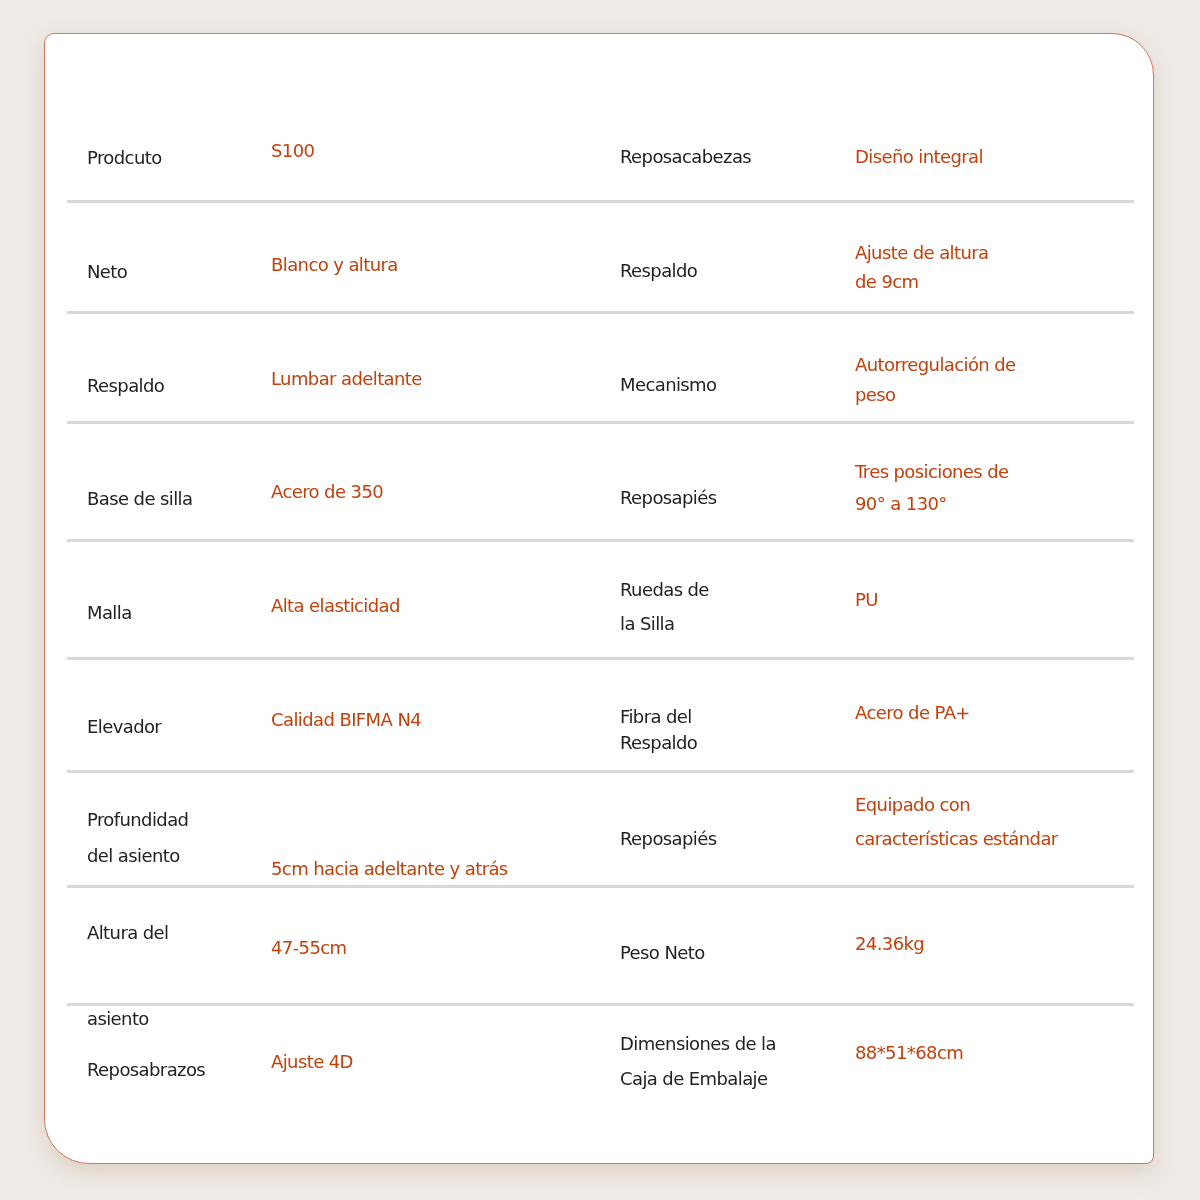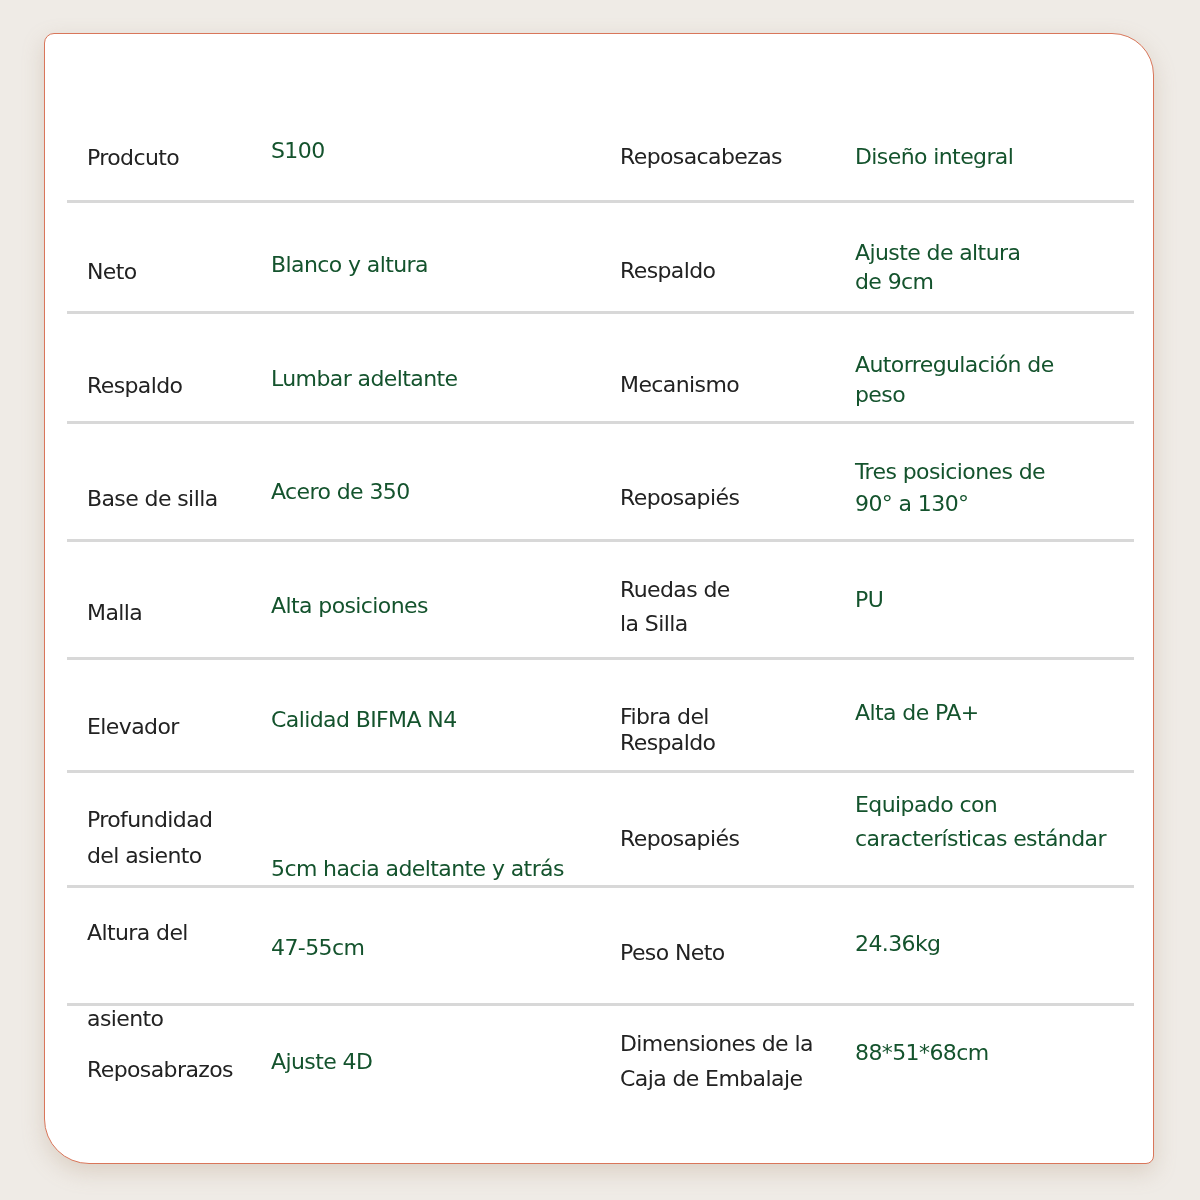--- a/index.html
+++ b/index.html
@@ -1,22 +1,22 @@
 <!DOCTYPE html>
 <html><head>
 <meta charset="utf-8">
 <style>
   html, body { margin:0; padding:0; }
   body { width:1200px; height:1200px; background:#efebe6; position:relative; overflow:hidden; font-family:"DejaVu Sans", sans-serif; }
   .card { position:absolute; left:44px; top:33px; width:1110px; height:1131px; background:#fff; border:1.5px solid #d9765a; box-sizing:border-box;
     border-radius:10px 42px 8px 45px; box-shadow:0 8px 22px rgba(170,140,110,0.28); }
   .divider { position:absolute; left:67px; width:1067px; height:3px; background:#d8d8d8; }
-  .t { position:absolute; font-size:22px; line-height:30px; letter-spacing:-0.6px; white-space:nowrap; }
+  .t { position:absolute; font-size:18px; line-height:30px; letter-spacing:-0.6px; white-space:nowrap; }
   .lab { color:#222; }
-  .val { color:#14532d; }
+  .val { color:#c2410c; }
 </style>
 </head>
 <body>
 
 <div class="card"></div>
 
 <div class="t lab" style="left:87px;top:143px">Prodcuto</div>
 <div class="t val" style="left:271px;top:136px">S100</div>
 <div class="t lab" style="left:620px;top:142px">Reposacabezas</div>
 <div class="t val" style="left:855px;top:142px">Diseño integral</div>
@@ -37,31 +37,31 @@
 <div class="divider" style="top:421px"></div>
 
 <div class="t lab" style="left:87px;top:484px">Base de silla</div>
 <div class="t val" style="left:271px;top:477px">Acero de 350</div>
 <div class="t lab" style="left:620px;top:483px">Reposapiés</div>
 <div class="t val" style="left:855px;top:457px">Tres posiciones de</div>
 <div class="t val" style="left:855px;top:489px">90° a 130°</div>
 <div class="divider" style="top:539px"></div>
 
 <div class="t lab" style="left:87px;top:598px">Malla</div>
-<div class="t val" style="left:271px;top:591px">Alta posiciones</div>
+<div class="t val" style="left:271px;top:591px">Alta elasticidad</div>
 <div class="t lab" style="left:620px;top:575px">Ruedas de</div>
 <div class="t lab" style="left:620px;top:609px">la Silla</div>
 <div class="t val" style="left:855px;top:585px">PU</div>
 <div class="divider" style="top:657px"></div>
 
 <div class="t lab" style="left:87px;top:712px">Elevador</div>
 <div class="t val" style="left:271px;top:705px">Calidad BIFMA N4</div>
 <div class="t lab" style="left:620px;top:702px">Fibra del</div>
 <div class="t lab" style="left:620px;top:728px">Respaldo</div>
-<div class="t val" style="left:855px;top:698px">Alta de PA+</div>
+<div class="t val" style="left:855px;top:698px">Acero de PA+</div>
 <div class="divider" style="top:770px"></div>
 
 <div class="t lab" style="left:87px;top:805px">Profundidad</div>
 <div class="t lab" style="left:87px;top:841px">del asiento</div>
 <div class="t val" style="left:271px;top:854px">5cm hacia adeltante y atrás</div>
 <div class="t lab" style="left:620px;top:824px">Reposapiés</div>
 <div class="t val" style="left:855px;top:790px">Equipado con</div>
 <div class="t val" style="left:855px;top:824px">características estándar</div>
 <div class="divider" style="top:885px"></div>
 

